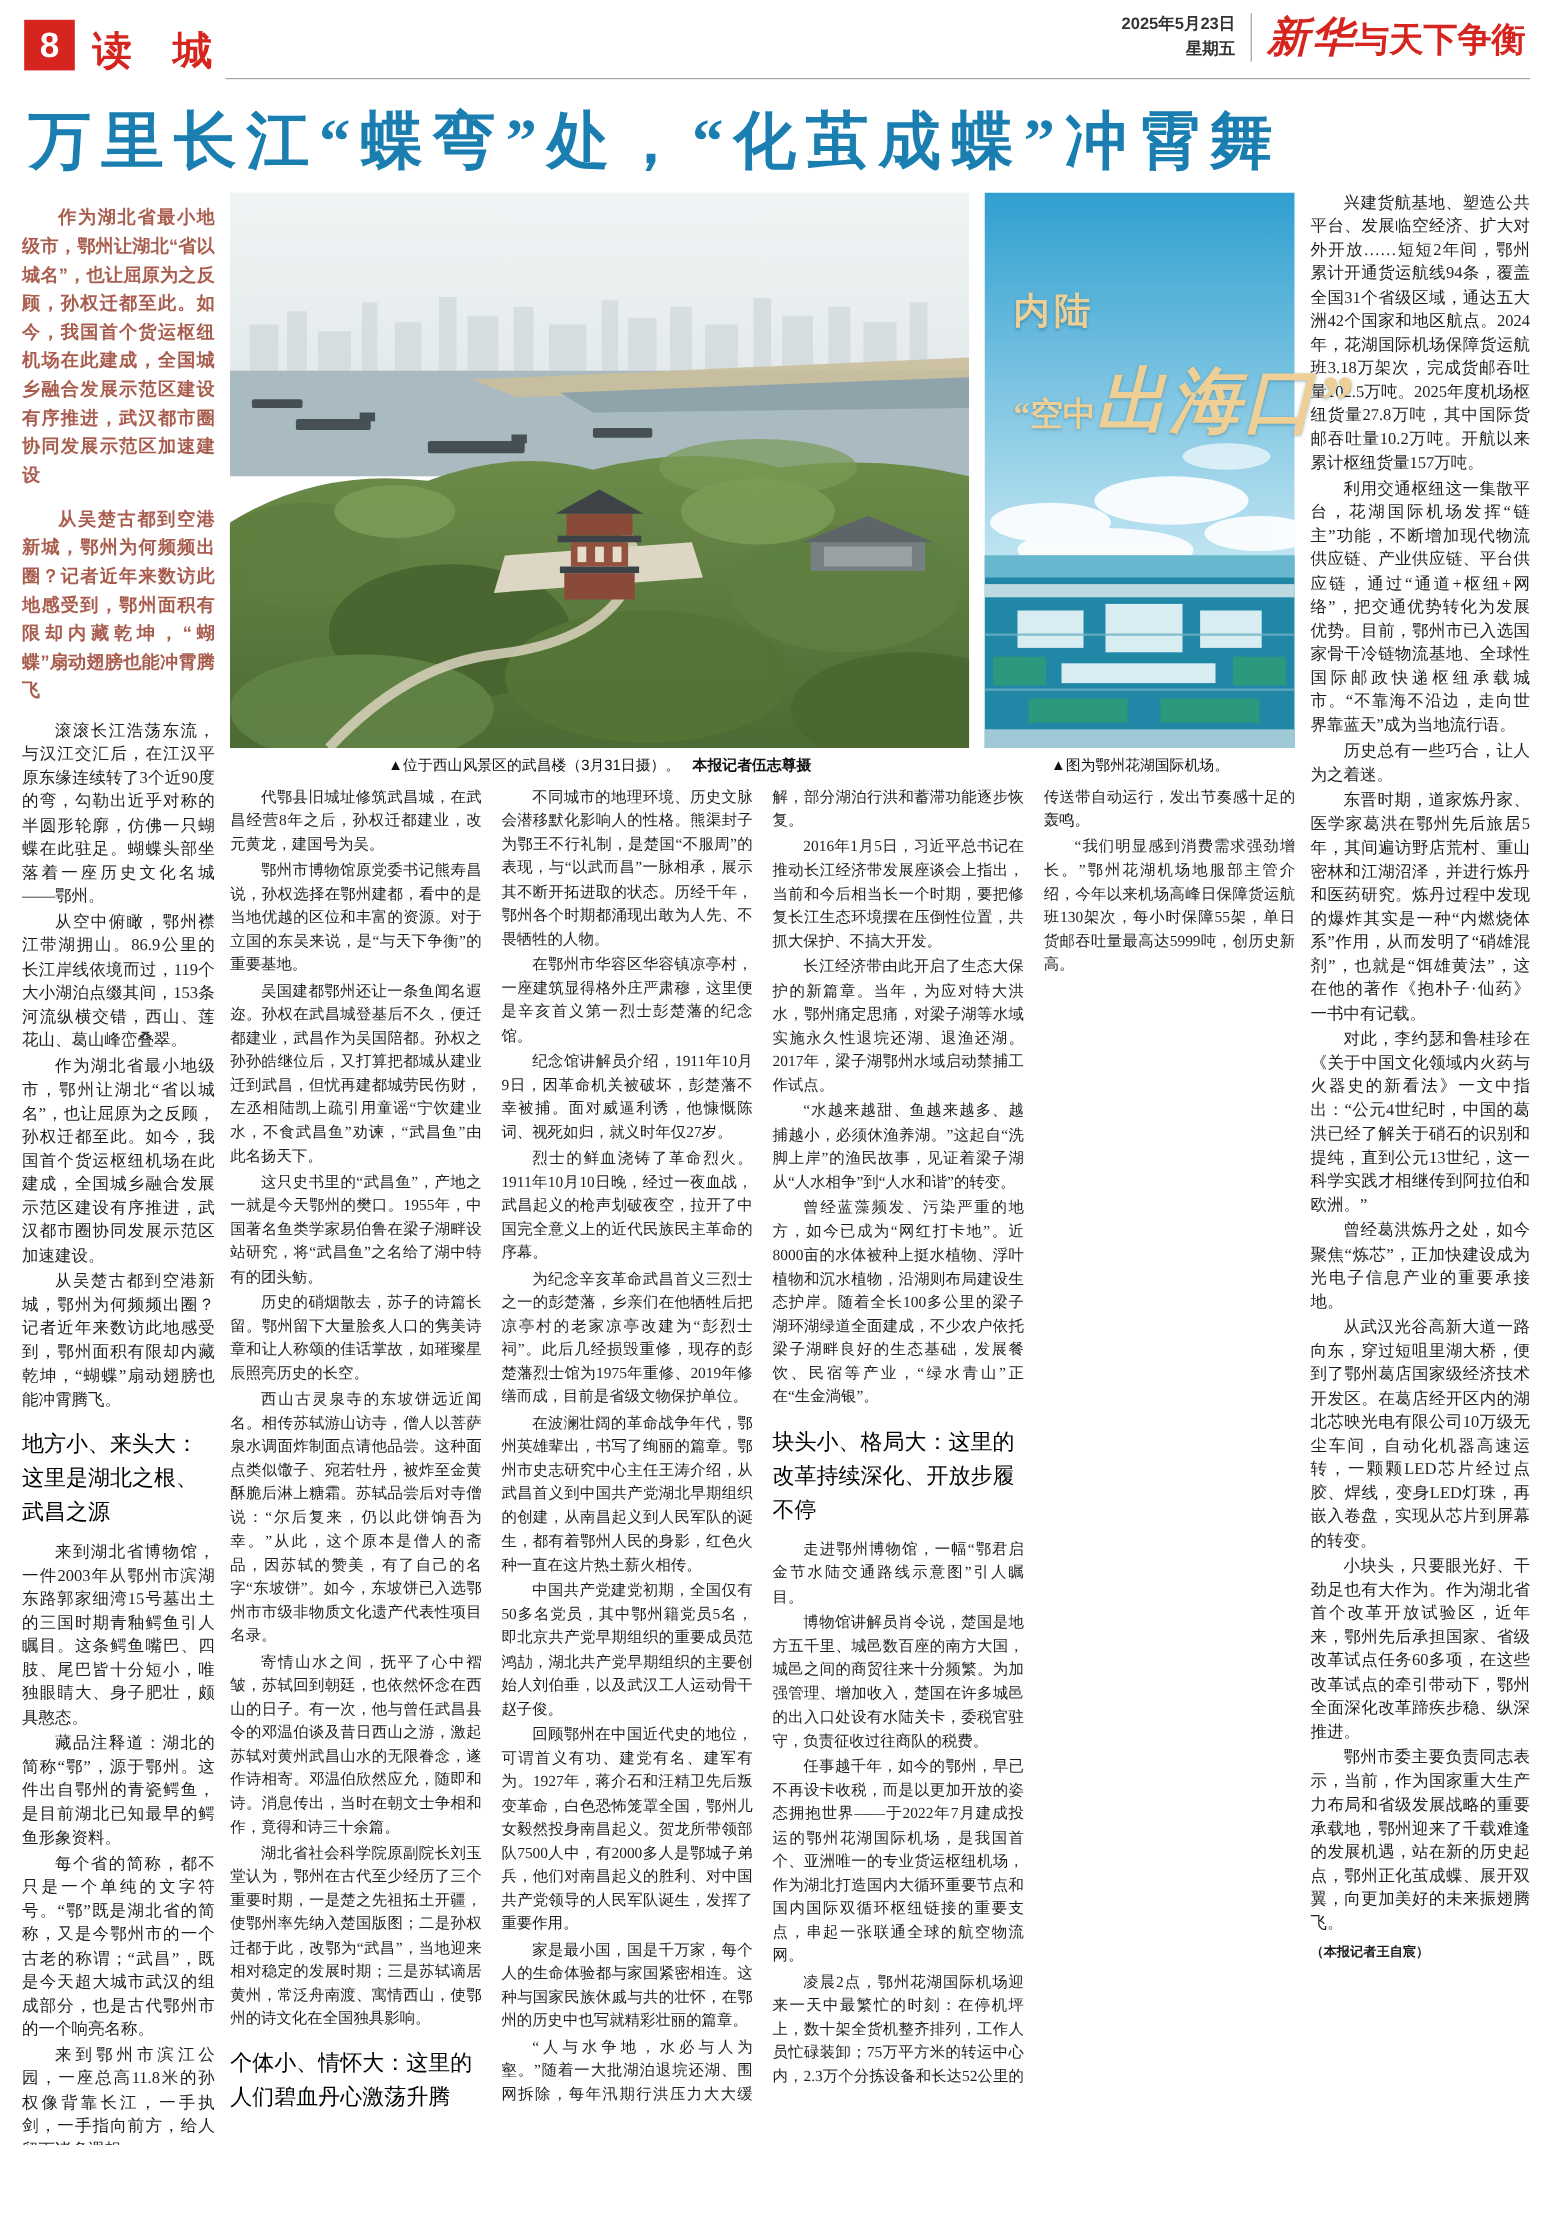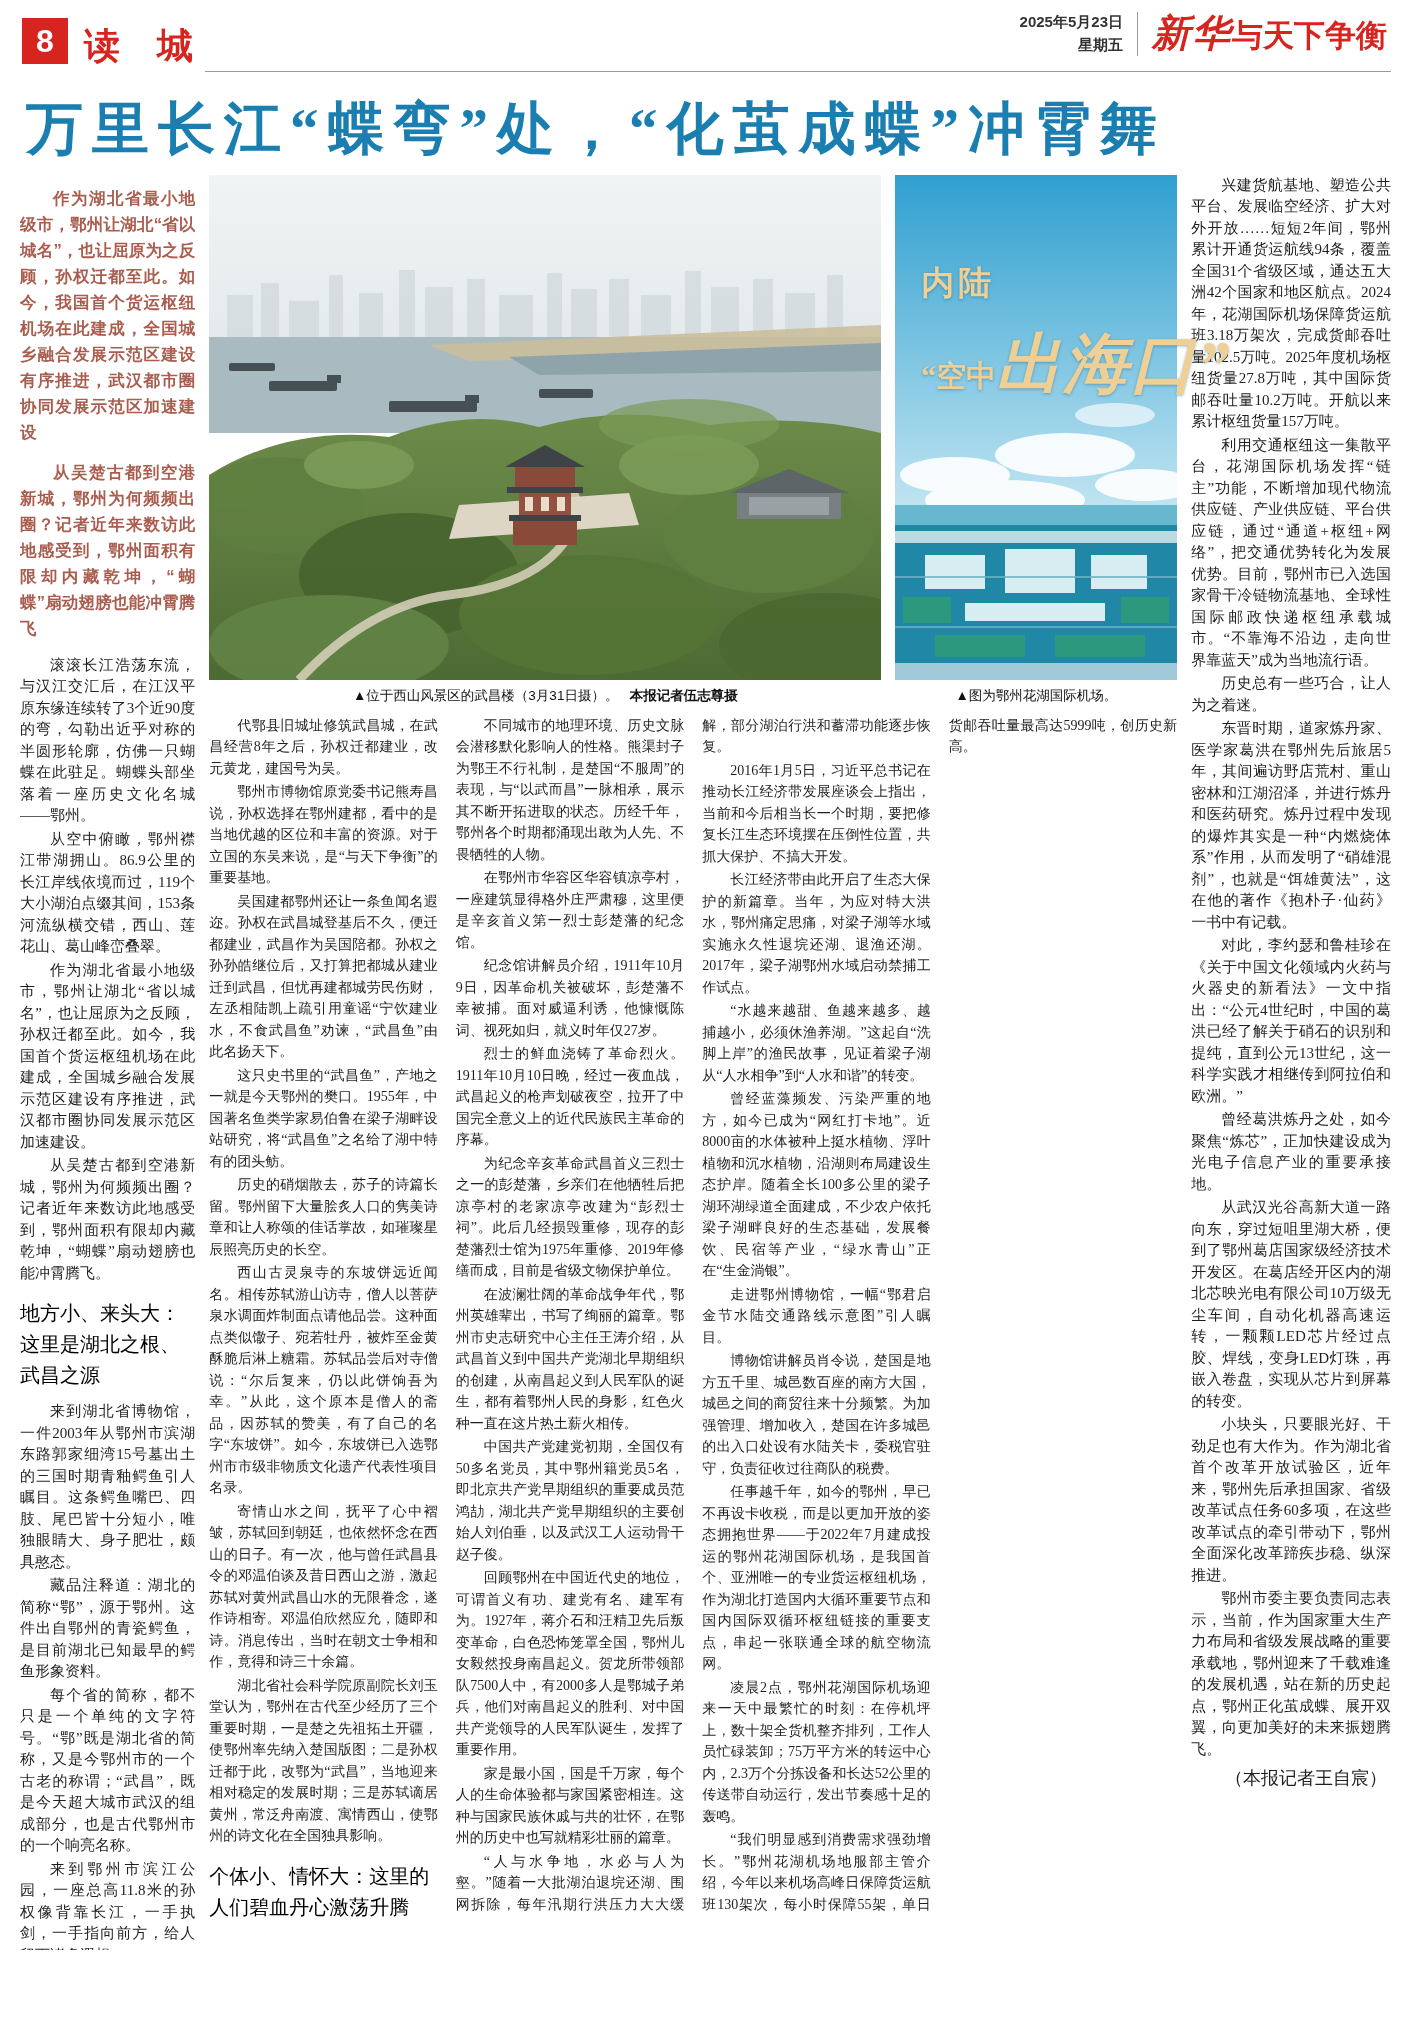--- a/index.html
+++ b/index.html
@@ -45,21 +45,21 @@
   .cap b{font-weight:bold;}
   
   .center-text{margin-top:10px;height:1208px;column-count:4;column-gap:18px;column-fill:auto;overflow:hidden;}
   p.para{margin:0 0 2px 0;font-size:14px;line-height:21.5px;text-align:justify;text-indent:2em;}
   .col-left p.para,.col-right p.para{font-size:15px;line-height:21.5px;}
   p.intro-para{margin:10px 0 14px 0;font-size:16.5px;line-height:26px;color:#a95d4e;font-weight:bold;
       text-align:justify;text-indent:2em;font-family:"Liberation Sans","DejaVu Sans",sans-serif;}
   h3.col-heading{margin:14px 0 10px 0;font-size:20px;line-height:1.55;color:#000;
       font-family:"Liberation Sans","DejaVu Sans",sans-serif;font-weight:400;text-align:left;
       break-inside:avoid;}
-  .byline{text-align:right;font-size:18px;font-weight:normal;margin-top:6px;padding-right:4px;}
+  .byline{text-align:left;font-size:12px;font-weight:bold;margin-top:6px;padding-right:4px;}
 </style>
 </head>
 <body>
 
 <div class="sheet">
 
   <div class="hdr">
     <div class="hdr-left">
       <div class="pagenum">8</div>
       <div class="section-title">读 城</div>
@@ -261,20 +261,21 @@
           <p class="para">为纪念辛亥革命武昌首义三烈士之一的彭楚藩，乡亲们在他牺牲后把凉亭村的老家凉亭改建为“彭烈士祠”。此后几经损毁重修，现存的彭楚藩烈士馆为1975年重修、2019年修缮而成，目前是省级文物保护单位。</p>
           <p class="para">在波澜壮阔的革命战争年代，鄂州英雄辈出，书写了绚丽的篇章。鄂州市史志研究中心主任王涛介绍，从武昌首义到中国共产党湖北早期组织的创建，从南昌起义到人民军队的诞生，都有着鄂州人民的身影，红色火种一直在这片热土薪火相传。</p>
           <p class="para">中国共产党建党初期，全国仅有50多名党员，其中鄂州籍党员5名，即北京共产党早期组织的重要成员范鸿劼，湖北共产党早期组织的主要创始人刘伯垂，以及武汉工人运动骨干赵子俊。</p>
           <p class="para">回顾鄂州在中国近代史的地位，可谓首义有功、建党有名、建军有为。1927年，蒋介石和汪精卫先后叛变革命，白色恐怖笼罩全国，鄂州儿女毅然投身南昌起义。贺龙所带领部队7500人中，有2000多人是鄂城子弟兵，他们对南昌起义的胜利、对中国共产党领导的人民军队诞生，发挥了重要作用。</p>
           <p class="para">家是最小国，国是千万家，每个人的生命体验都与家国紧密相连。这种与国家民族休戚与共的壮怀，在鄂州的历史中也写就精彩壮丽的篇章。</p>
           <p class="para">“人与水争地，水必与人为壑。”随着一大批湖泊退垸还湖、围网拆除，每年汛期行洪压力大大缓解，部分湖泊行洪和蓄滞功能逐步恢复。</p>
           <p class="para">2016年1月5日，习近平总书记在推动长江经济带发展座谈会上指出，当前和今后相当长一个时期，要把修复长江生态环境摆在压倒性位置，共抓大保护、不搞大开发。</p>
           <p class="para">长江经济带由此开启了生态大保护的新篇章。当年，为应对特大洪水，鄂州痛定思痛，对梁子湖等水域实施永久性退垸还湖、退渔还湖。2017年，梁子湖鄂州水域启动禁捕工作试点。</p>
           <p class="para">“水越来越甜、鱼越来越多、越捕越小，必须休渔养湖。”这起自“洗脚上岸”的渔民故事，见证着梁子湖从“人水相争”到“人水和谐”的转变。</p>
           <p class="para">曾经蓝藻频发、污染严重的地方，如今已成为“网红打卡地”。近8000亩的水体被种上挺水植物、浮叶植物和沉水植物，沿湖则布局建设生态护岸。随着全长100多公里的梁子湖环湖绿道全面建成，不少农户依托梁子湖畔良好的生态基础，发展餐饮、民宿等产业，“绿水青山”正在“生金淌银”。</p>
+          <h3 class="col-heading">块头小、格局大：这里的改革持续深化、开放步履不停</h3>
           <p class="para">走进鄂州博物馆，一幅“鄂君启金节水陆交通路线示意图”引人瞩目。</p>
           <p class="para">博物馆讲解员肖令说，楚国是地方五千里、城邑数百座的南方大国，城邑之间的商贸往来十分频繁。为加强管理、增加收入，楚国在许多城邑的出入口处设有水陆关卡，委税官驻守，负责征收过往商队的税费。</p>
           <p class="para">任事越千年，如今的鄂州，早已不再设卡收税，而是以更加开放的姿态拥抱世界——于2022年7月建成投运的鄂州花湖国际机场，是我国首个、亚洲唯一的专业货运枢纽机场，作为湖北打造国内大循环重要节点和国内国际双循环枢纽链接的重要支点，串起一张联通全球的航空物流网。</p>
           <p class="para">凌晨2点，鄂州花湖国际机场迎来一天中最繁忙的时刻：在停机坪上，数十架全货机整齐排列，工作人员忙碌装卸；75万平方米的转运中心内，2.3万个分拣设备和长达52公里的传送带自动运行，发出节奏感十足的轰鸣。</p>
           <p class="para">“我们明显感到消费需求强劲增长。”鄂州花湖机场地服部主管介绍，今年以来机场高峰日保障货运航班130架次，每小时保障55架，单日货邮吞吐量最高达5999吨，创历史新高。</p>
         </div>
     </div>
 
     <div class="col-right">
       <div>

